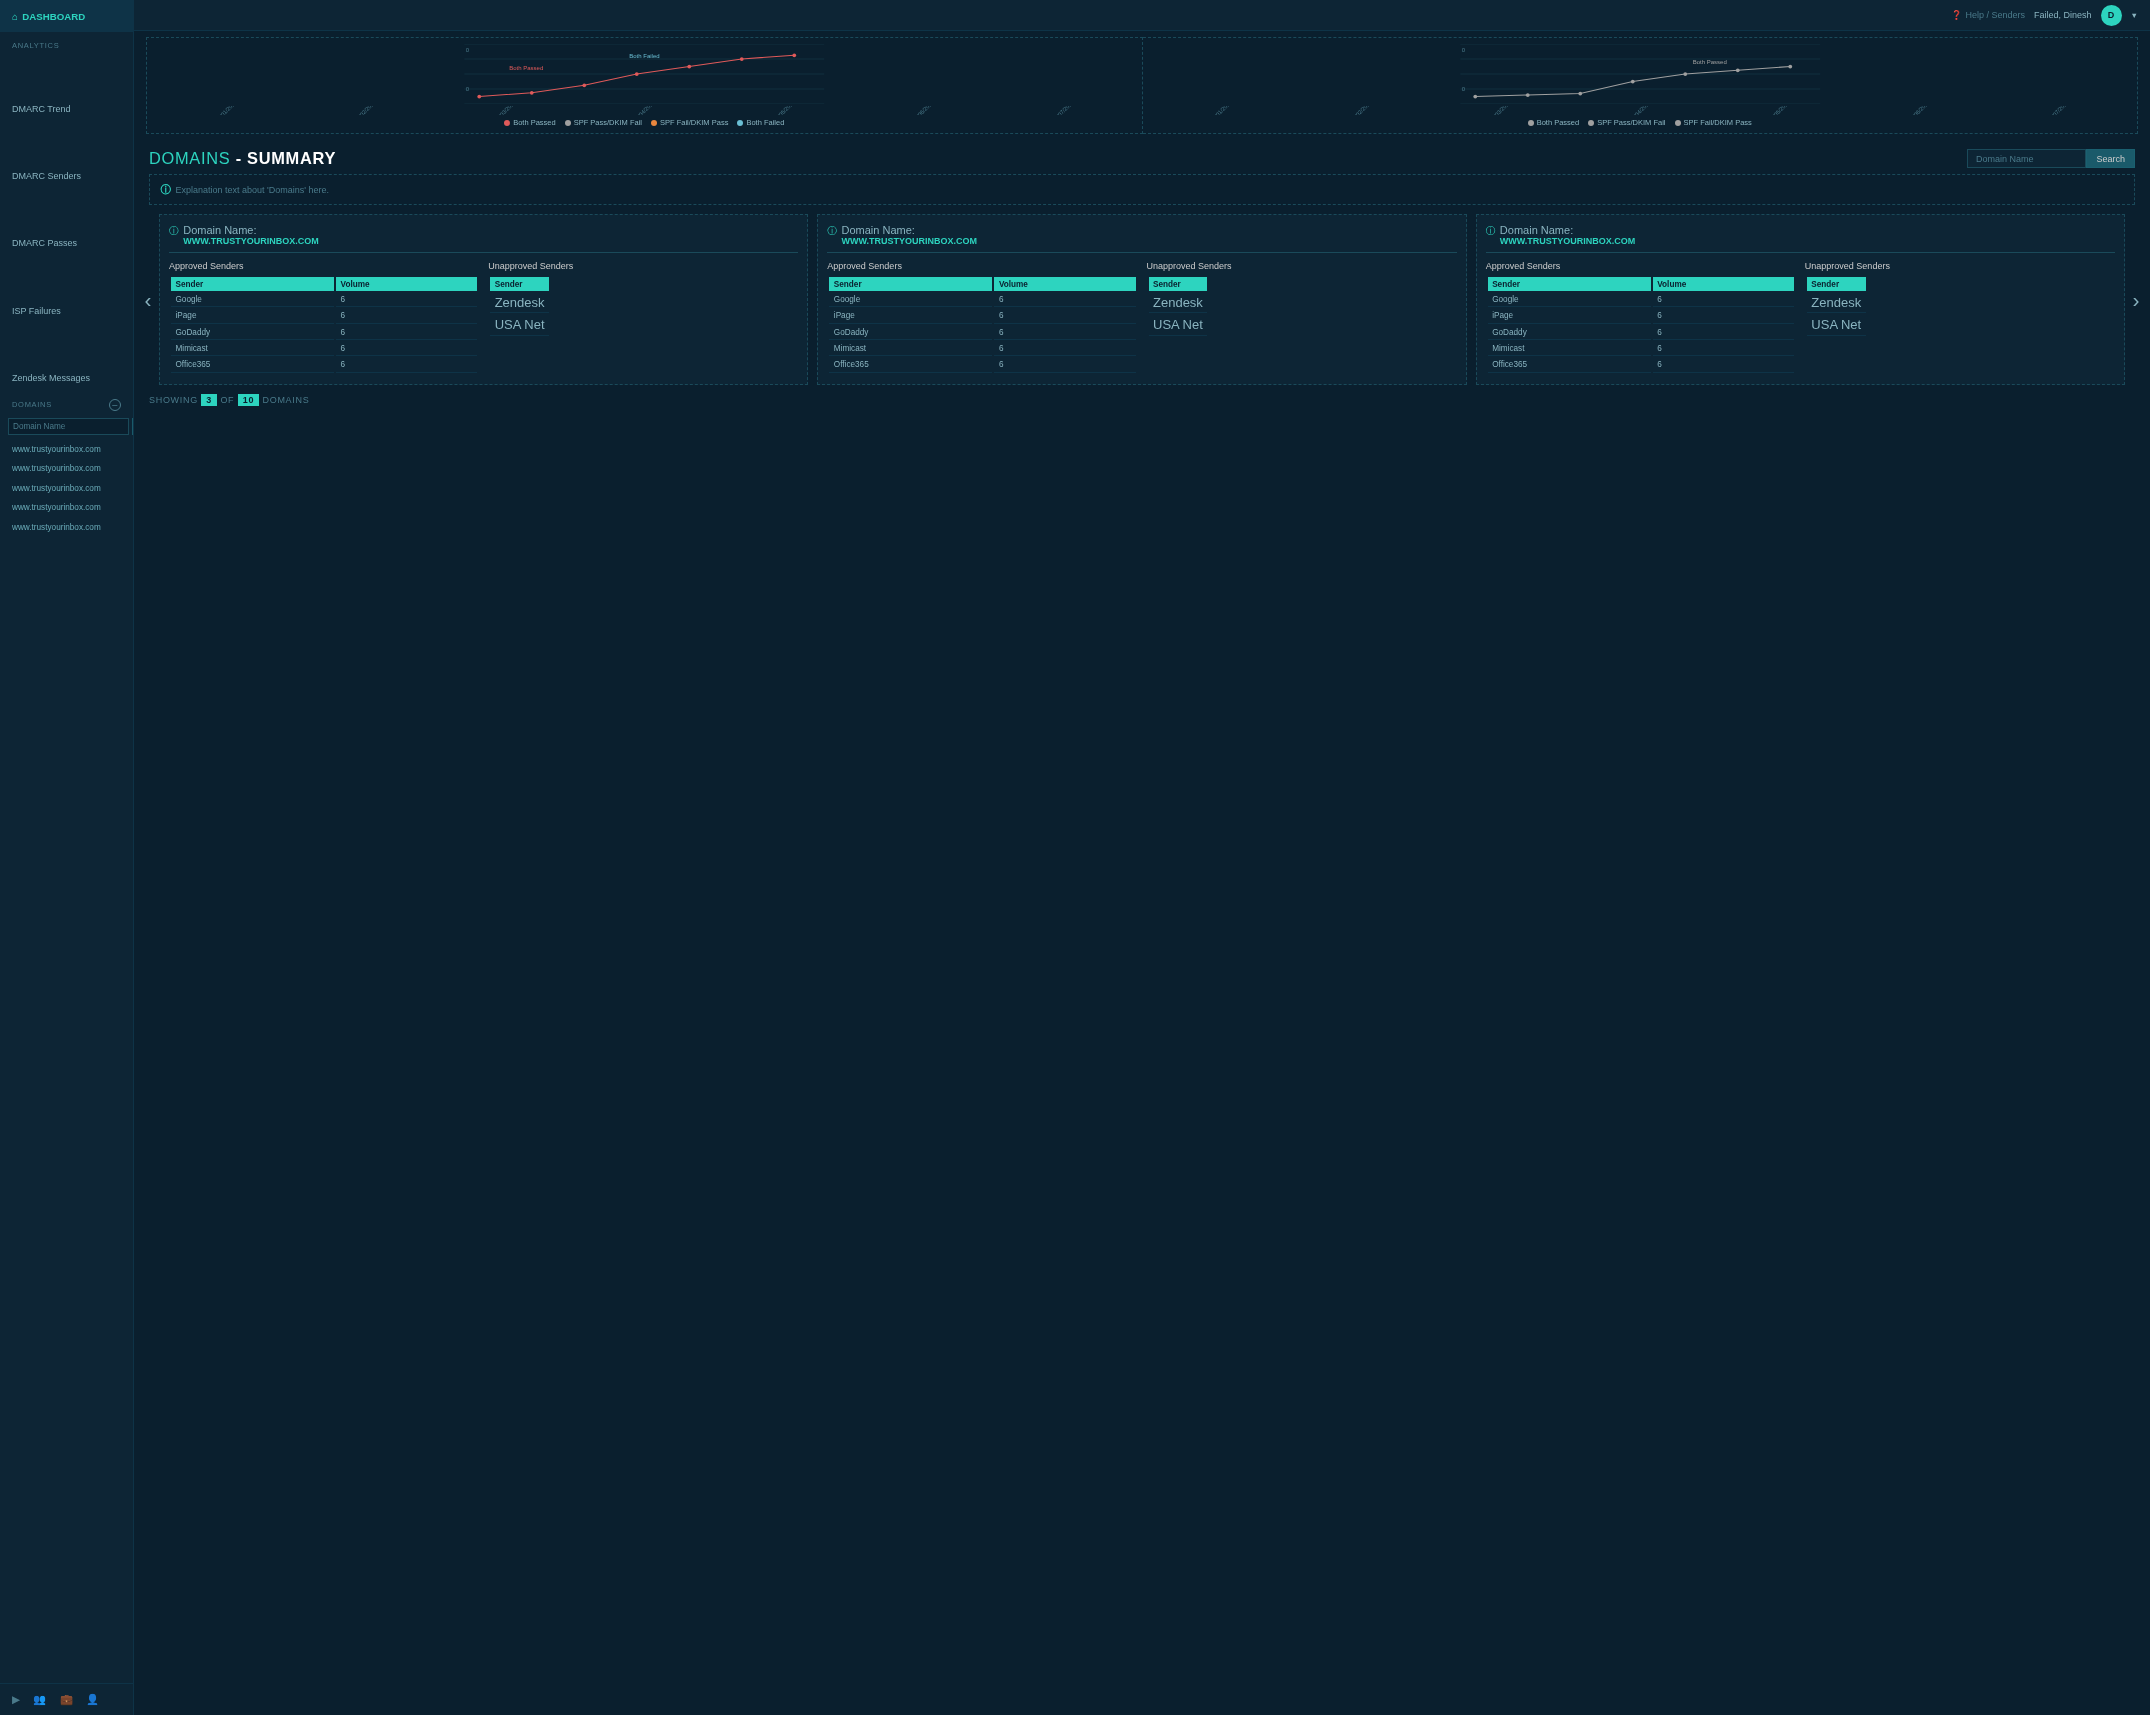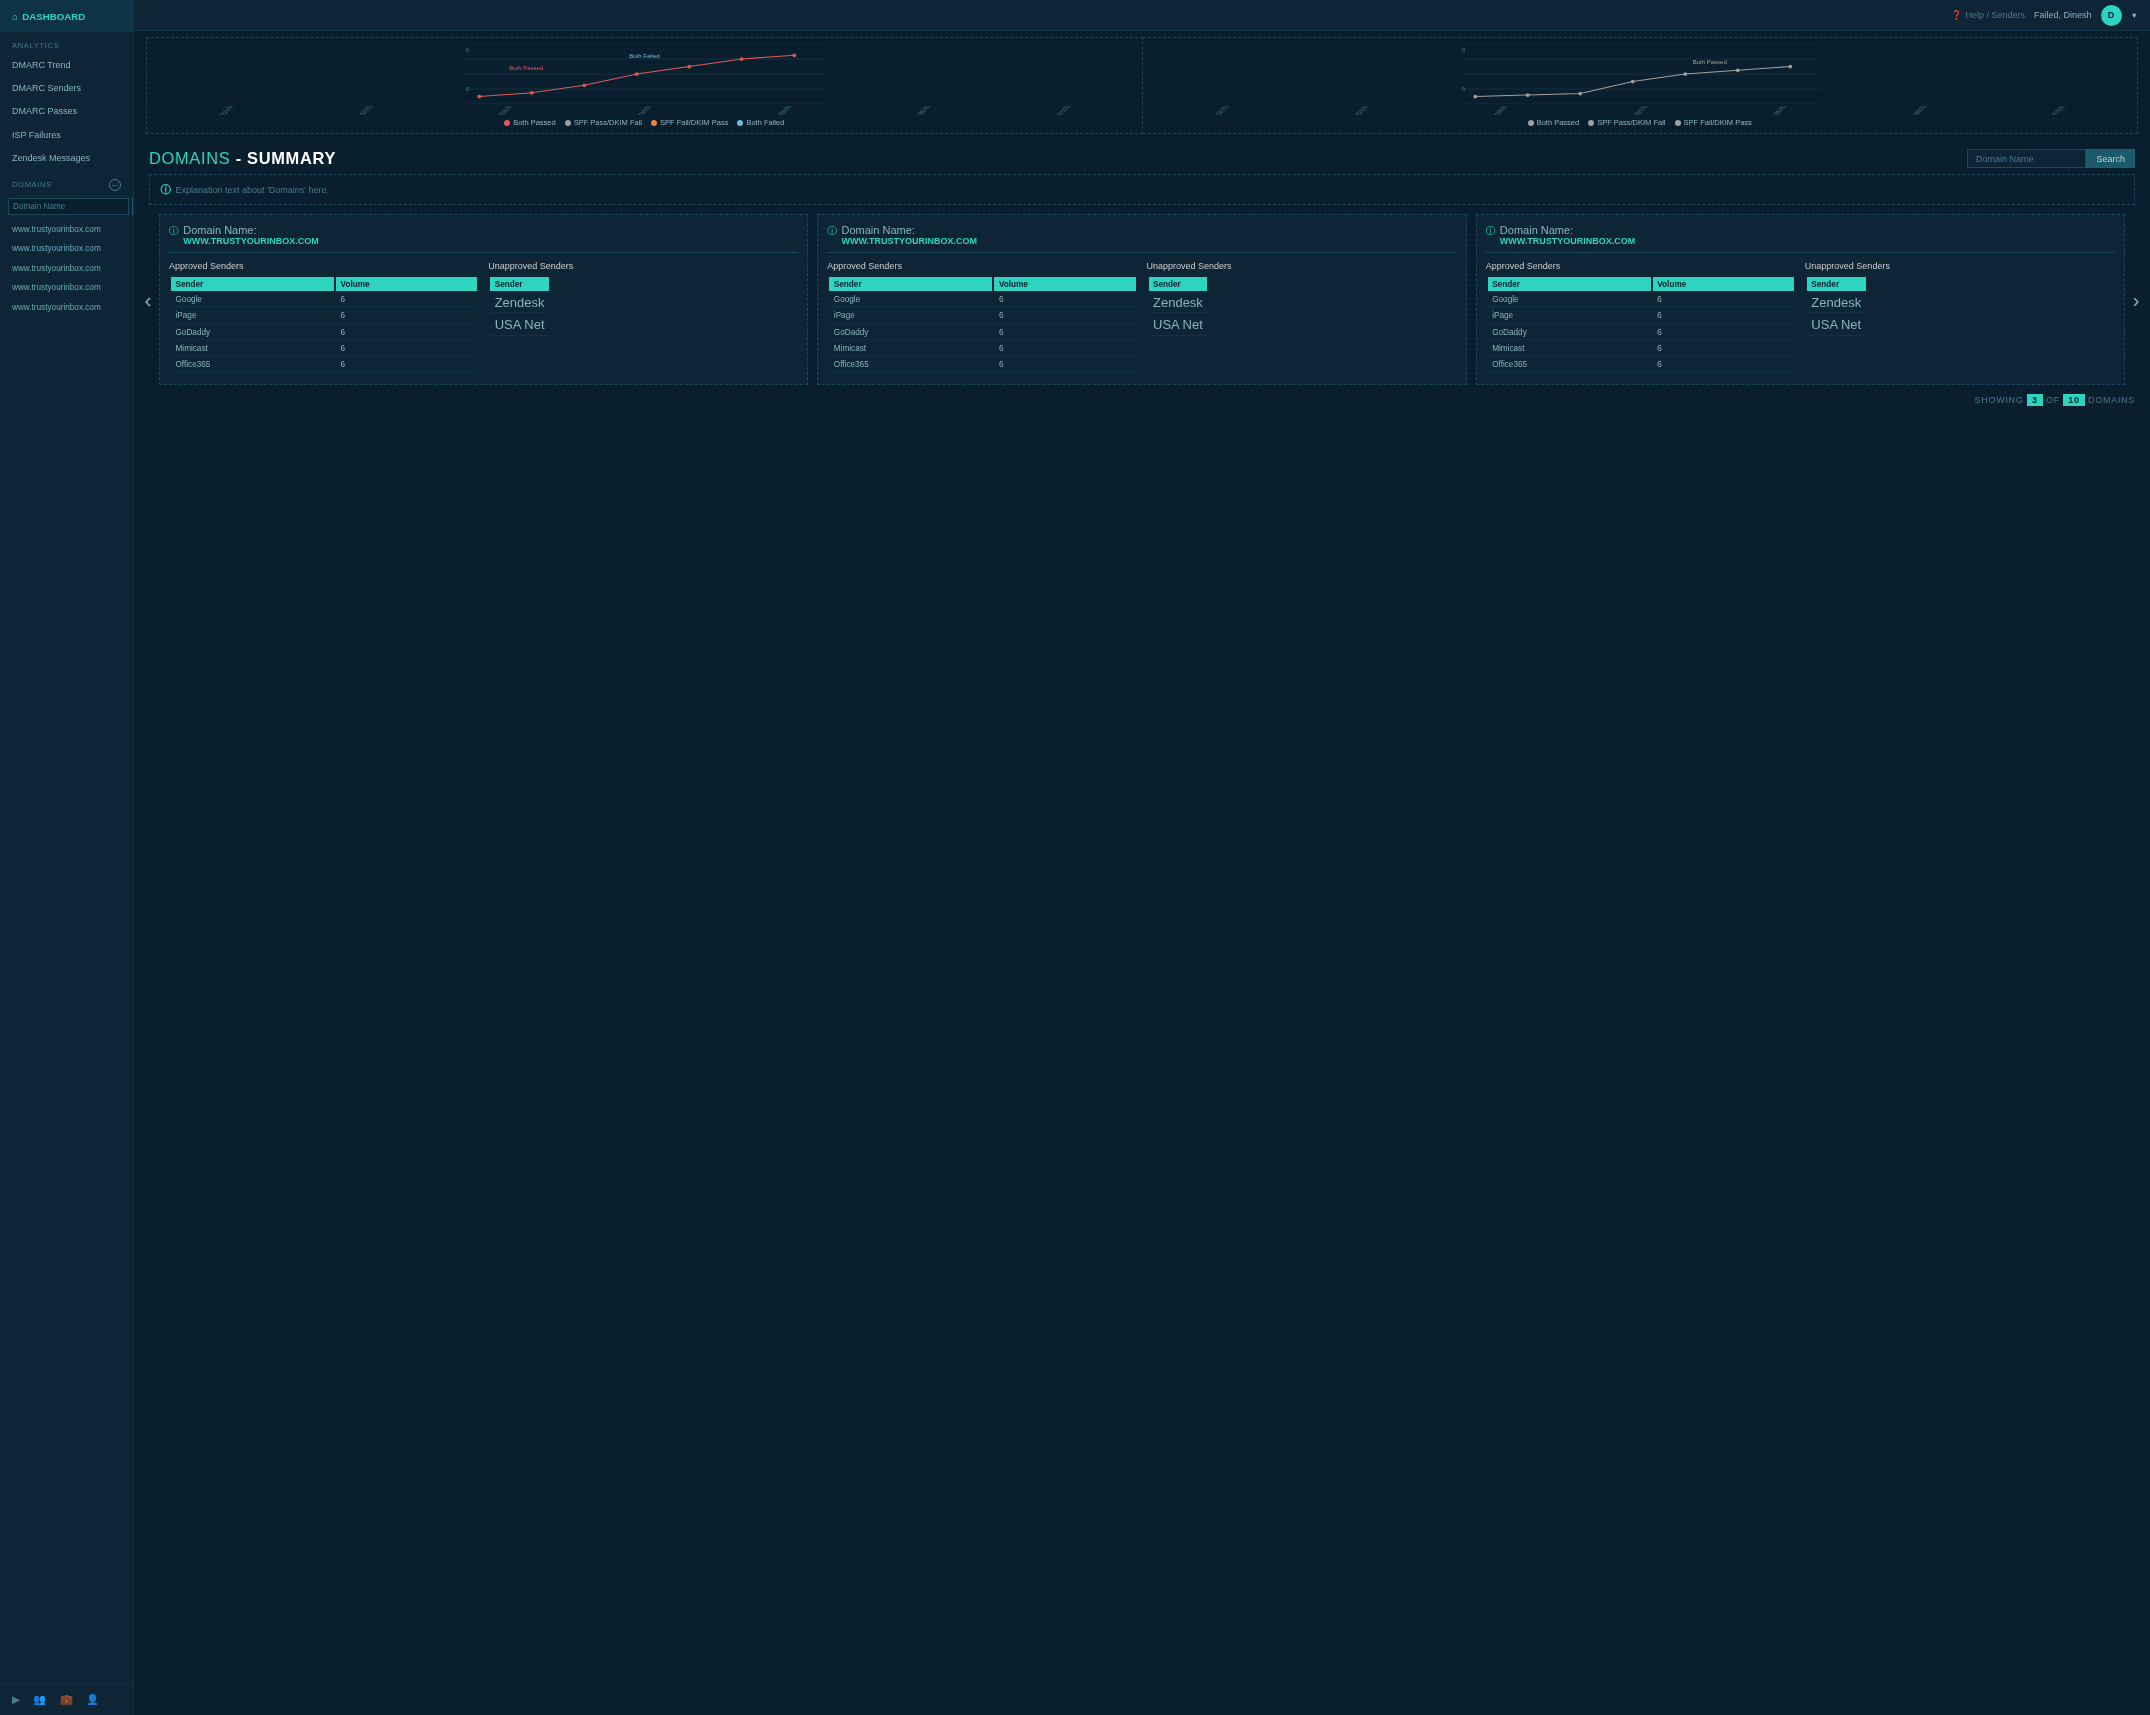--- a/index.html
+++ b/index.html
@@ -39,20 +39,21 @@
       font-size: 7.5px;
       color: #4a7a8a;
       text-transform: uppercase;
       letter-spacing: 0.7px;
     }
     .sidebar-item {
       padding: 6.7px 12px;
       color: #8ab4c0;
       cursor: pointer;
       font-size: 9px;
+      margin-top: 44px;
     }
     .sidebar-domains-header {
       padding: 9px 12px 3px;
       font-size: 7.5px;
       color: #4a7a8a;
       text-transform: uppercase;
       letter-spacing: 0.7px;
       display: flex;
       align-items: center;
       justify-content: space-between;
@@ -329,21 +330,20 @@
       border-bottom: 0.7px solid #0e3347;
     }
 
     
     .pagination-area {
       padding: 10.5px 15px;
       font-size: 9px;
       color: #4a7a8a;
       text-transform: uppercase;
       letter-spacing: 0.7px;
-      text-align: right;
     }
     .pagination-area .page-num {
       background: #2dd4bf;
       color: #0a1f2e;
       padding: 0.7px 5.2px;
       font-weight: bold;
     }
     .pagination-area .total-num {
       background: #2dd4bf;
       color: #0a1f2e;

